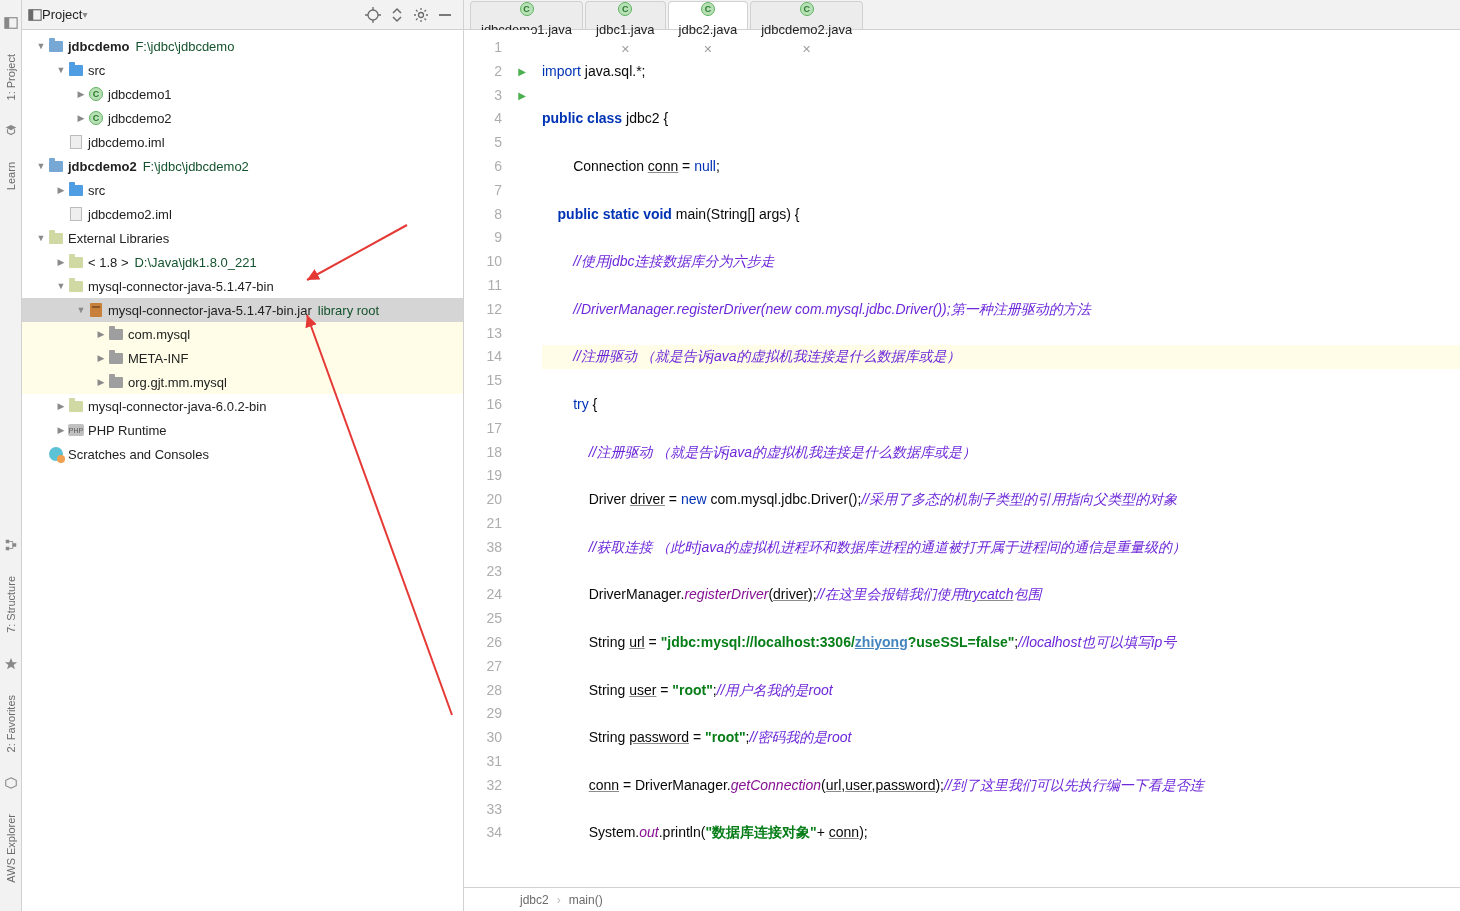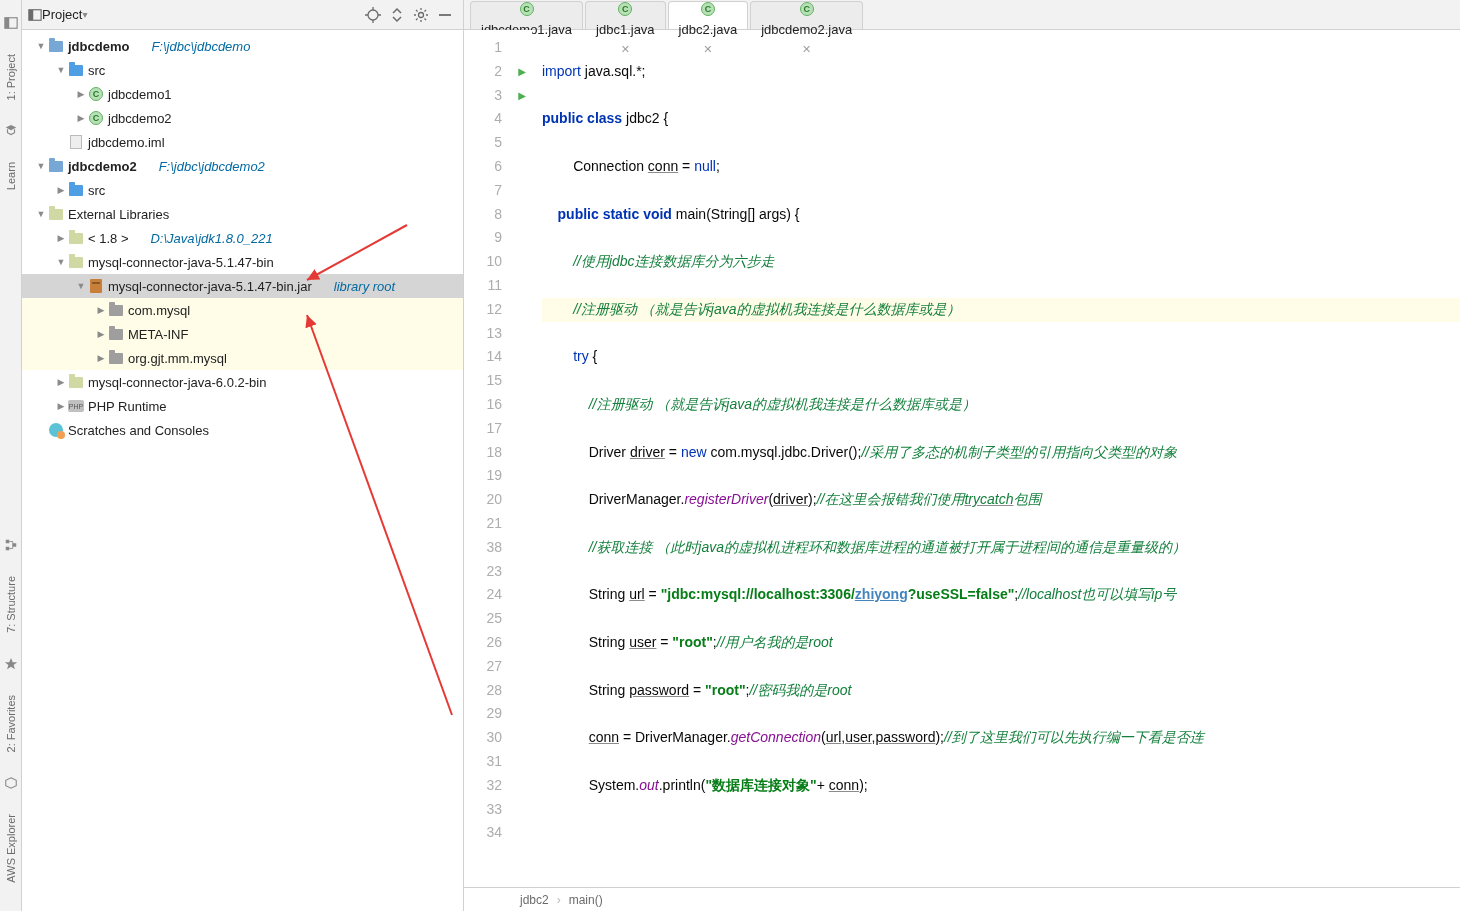--- a/index.html
+++ b/index.html
@@ -14,21 +14,21 @@
 .project-panel { width: 442px; background: #fff; border-right: 1px solid #d1d1d1; display: flex; flex-direction: column; }
 .project-header { height: 30px; display: flex; align-items: center; padding: 0 6px; border-bottom: 1px solid #d1d1d1; background: #f2f2f2; }
 .project-header .title { display: flex; align-items: center; gap: 0; font-size: 13px; color: #222; }
 .project-header .spacer { flex: 1; }
 .project-header .hicon { width: 16px; height: 16px; margin: 0 4px; cursor: pointer; color: #6b6b6b; }
 
 .tree { flex: 1; overflow: auto; font-size: 13px; color: #222; padding-top: 4px; position: relative; }
 .tree-row { display: flex; align-items: center; height: 24px; white-space: nowrap; }
 .tree-row .arrow { width: 10px; display: inline-flex; justify-content: center; color: #8a8a8a; font-size: 9px; margin-right: 2px; }
 .tree-row .ticon { width: 16px; height: 16px; margin-right: 4px; display: inline-flex; align-items: center; justify-content: center; }
-.tree-row .dim { color: #0369a1; margin-left: 22px; font-style: italic; }
+.tree-row .dim { color: #14532d; margin-left: 6px; }
 .tree-row.bold > .label { font-weight: 700; }
 .tree-row.selected { background: #d5d5d5; }
 .tree-row.hl { background: #fffde7; }
 
 .depth0 { padding-left: 14px; }
 .depth1 { padding-left: 34px; }
 .depth2 { padding-left: 54px; }
 .depth3 { padding-left: 74px; }
 
 
@@ -48,21 +48,21 @@
 .gutter-icons { width: 20px; background: #fff; padding-top: 6px; line-height: 23.8px; }
 .gutter-icons .gi { height: 23.8px; color: #4caf50; text-align: center; font-size: 10px; }
 .code { flex: 1; padding: 6px 0 0 10px; line-height: 23.8px; white-space: pre; overflow: hidden; color: #080808; }
 .code .cl { height: 23.8px; }
 .code .cl.caret-line { background: #fffde7; }
 
 
 .kw { color: #0033b3; font-weight: 700; }
 .kw2 { color: #0033b3; }
 .str { color: #067d17; font-weight: 700; }
-.cmt { color: #15803d; font-style: italic; }
+.cmt { color: #6d28d9; font-style: italic; }
 .fld { color: #871094; font-style: italic; }
 .ul { text-decoration: underline; text-decoration-color: #8c8c8c; }
 .lnk { color: #4585be; text-decoration: underline; }
 
 .breadcrumb { height: 24px; border-top: 1px solid #d1d1d1; display: flex; align-items: center; font-size: 12px; color: #6b6b6b; padding-left: 56px; gap: 8px; }
 .breadcrumb .sep { color: #bbb; }
 
 
 .folder-icon { width: 14px; height: 11px; background: #76a7d5; border-radius: 1px; position: relative; }
 .folder-icon.src { background: #4f9ee3; }
@@ -206,20 +206,27 @@
         </span>
         <span class="label">jdbcdemo2</span>
         <span class="dim">F:\jdbc\jdbcdemo2</span>
       </div>
     <div class="tree-row depth1">
         <span class="arrow">▶</span>
         <span class="ticon">
           <span class="folder-icon src"></span>
         </span>
         <span class="label">src</span>
+      </div>
+    <div class="tree-row depth1">
+        <span class="arrow"></span>
+        <span class="ticon">
+          <span class="iml-icon"></span>
+        </span>
+        <span class="label">jdbcdemo2.iml</span>
       </div>
     <div class="tree-row depth0">
         <span class="arrow">▼</span>
         <span class="ticon">
           <span class="lib-icon"></span>
         </span>
         <span class="label">External Libraries</span>
       </div>
     <div class="tree-row depth1">
         <span class="arrow">▶</span>
@@ -362,26 +369,27 @@
       <div class="gi"></div>
         <div class="gi">▶</div>
         <div class="gi">▶</div>
     </div>
     <div class="code">
 <div class="cl"><span class="kw2">import</span><span> java.sql.*;</span></div>
 <div class="cl"><span class="kw">public class </span><span>jdbc2</span><span> {</span></div>
 <div class="cl">        <span>Connection </span><span class="ul">conn</span><span> = </span><span class="kw2">null</span><span>;</span></div>
 <div class="cl">    <span class="kw">public static void </span><span>main</span><span>(String[] args) {</span></div>
 <div class="cl">        <span class="cmt">//使用jdbc连接数据库分为六步走</span></div>
+<div class="cl">        <span class="cmt">//DriverManager.registerDriver(new com.mysql.jdbc.Driver());第一种注册驱动的方法</span></div>
 <div class="cl caret-line">        <span class="cmt">//注册驱动 （就是告诉java的虚拟机我连接是什么数据库或是）</span></div>
 <div class="cl">        <span class="kw2">try</span><span> {</span></div>
 <div class="cl">            <span class="cmt">//注册驱动 （就是告诉java的虚拟机我连接是什么数据库或是）</span></div>
 <div class="cl">            <span>Driver </span><span class="ul">driver</span><span> = </span><span class="kw2">new</span><span> com.mysql.jdbc.Driver();</span><span class="cmt">//采用了多态的机制子类型的引用指向父类型的对象</span></div>
+<div class="cl">            <span class="cmt">//获取连接 （此时java的虚拟机进程环和数据库进程的通道被打开属于进程间的通信是重量级的）</span></div>
 <div class="cl">            <span>DriverManager.</span><span class="fld">registerDriver</span><span>(</span><span class="ul">driver</span><span>);</span><span class="cmt">//在这里会报错我们使用</span><span class="cmt ul">trycatch</span><span class="cmt">包围</span></div>
-<div class="cl">            <span class="cmt">//获取连接 （此时java的虚拟机进程环和数据库进程的通道被打开属于进程间的通信是重量级的）</span></div>
 <div class="cl">            <span>String </span><span class="ul">url</span><span> = </span><span class="str">"jdbc:mysql://localhost:3306/</span><span class="str lnk">zhiyong</span><span class="str">?useSSL=false"</span><span>;</span><span class="cmt">//localhost也可以填写ip号</span></div>
 <div class="cl">            <span>String </span><span class="ul">user</span><span> = </span><span class="str">"root"</span><span>;</span><span class="cmt">//用户名我的是root</span></div>
 <div class="cl">            <span>String </span><span class="ul">password</span><span> = </span><span class="str">"root"</span><span>;</span><span class="cmt">//密码我的是root</span></div>
 <div class="cl">            <span class="ul">conn</span><span> = DriverManager.</span><span class="fld">getConnection</span><span>(</span><span class="ul">url</span><span>,</span><span class="ul">user</span><span>,</span><span class="ul">password</span><span>);</span><span class="cmt">//到了这里我们可以先执行编一下看是否连</span></div>
 <div class="cl">            <span>System.</span><span class="fld">out</span><span>.println(</span><span class="str">"数据库连接对象"</span><span>+ </span><span class="ul">conn</span><span>);</span></div>
 
 
 
 
 

